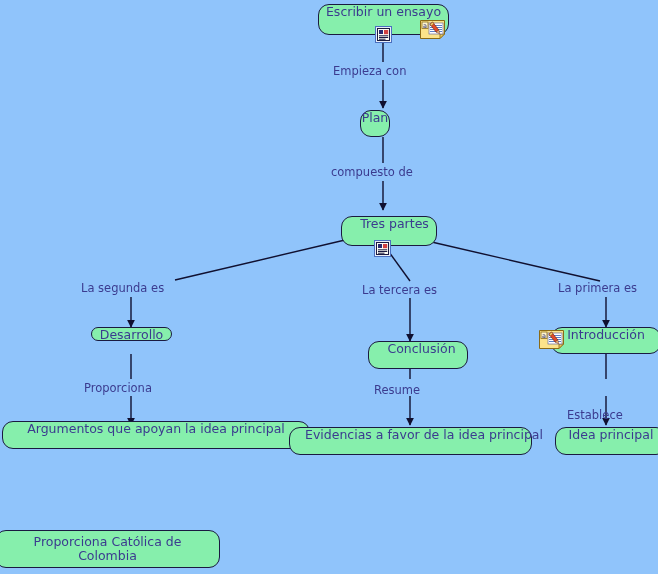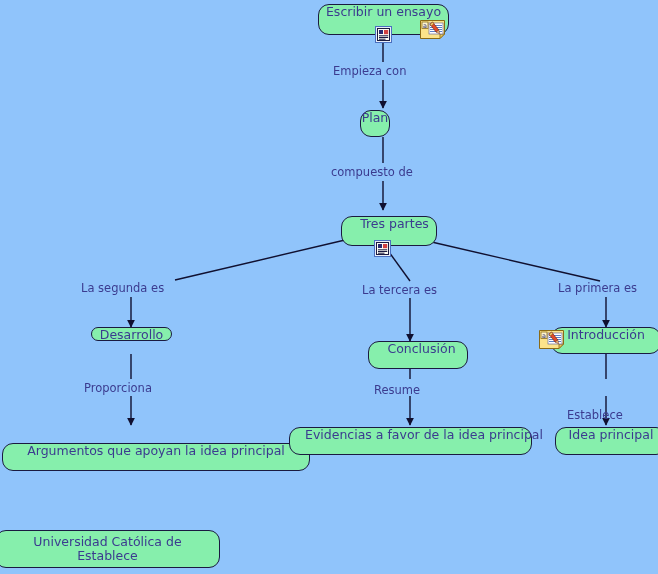--- a/index.html
+++ b/index.html
@@ -224,29 +224,29 @@
   </div>
 
   <div class="link-label" style="left:374px; top:383px; width:72px;">
     <span>Resume</span>
   </div>
 
   <div class="link-label" style="left:567px; top:364px; width:78px;margin-top:44px;">
     <span>Establece</span>
   </div>
 
-  <div class="node" style="left:2px; top:443px; width:308px; height:28px;">
+  <div class="node" style="left:2px; top:421px; width:308px; height:28px;">
     <span>Argumentos que apoyan la idea principal</span>
   </div>
 
   <div class="node" style="left:289px; top:427px; width:243px; height:28px;padding-left:36px;">
     <span>Evidencias a favor de la idea principal</span>
   </div>
 
   <div class="node" style="left:555px; top:427px; width:112px; height:28px;">
     <span>Idea principal</span>
   </div>
 
   <div class="node multiline" style="left:-5px; top:530px; width:225px; height:38px;">
-    <span class="footer-line">Universidad Católica de Establece</span>
+    <span class="footer-line">Proporciona Católica de Colombia</span>
   </div>
 
 </div>
 
 </body></html>

